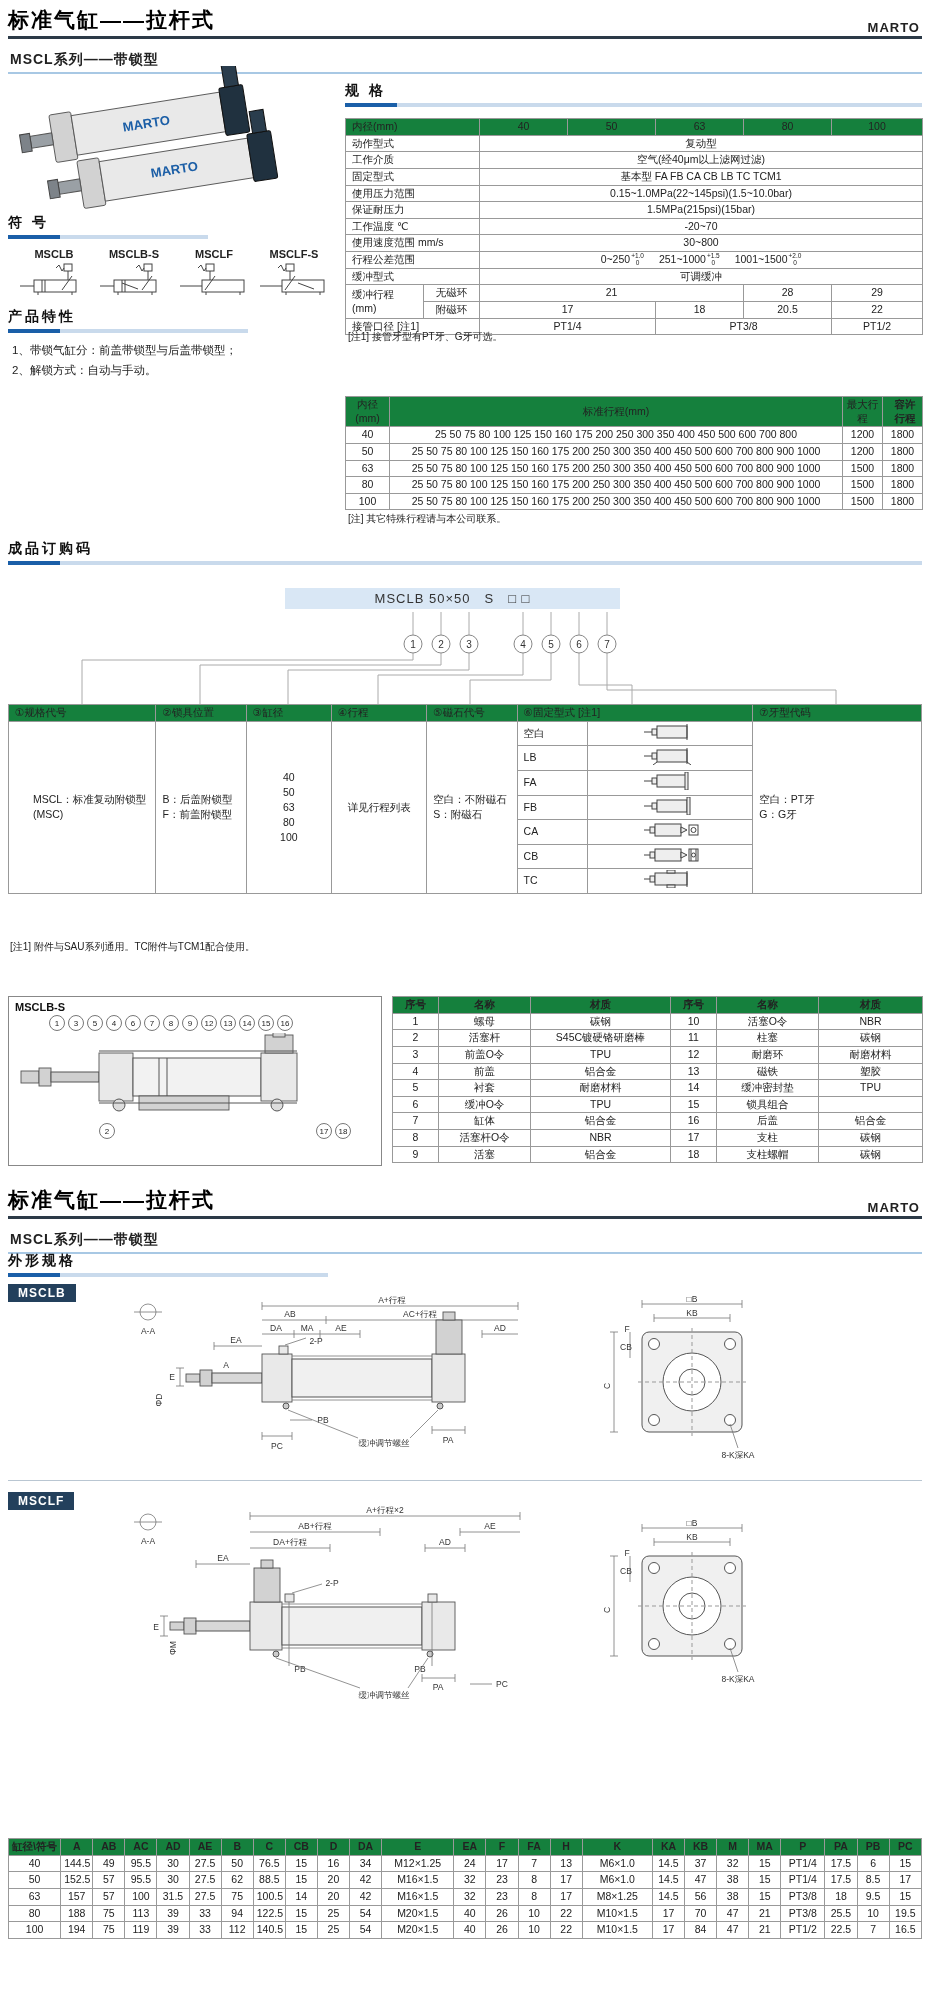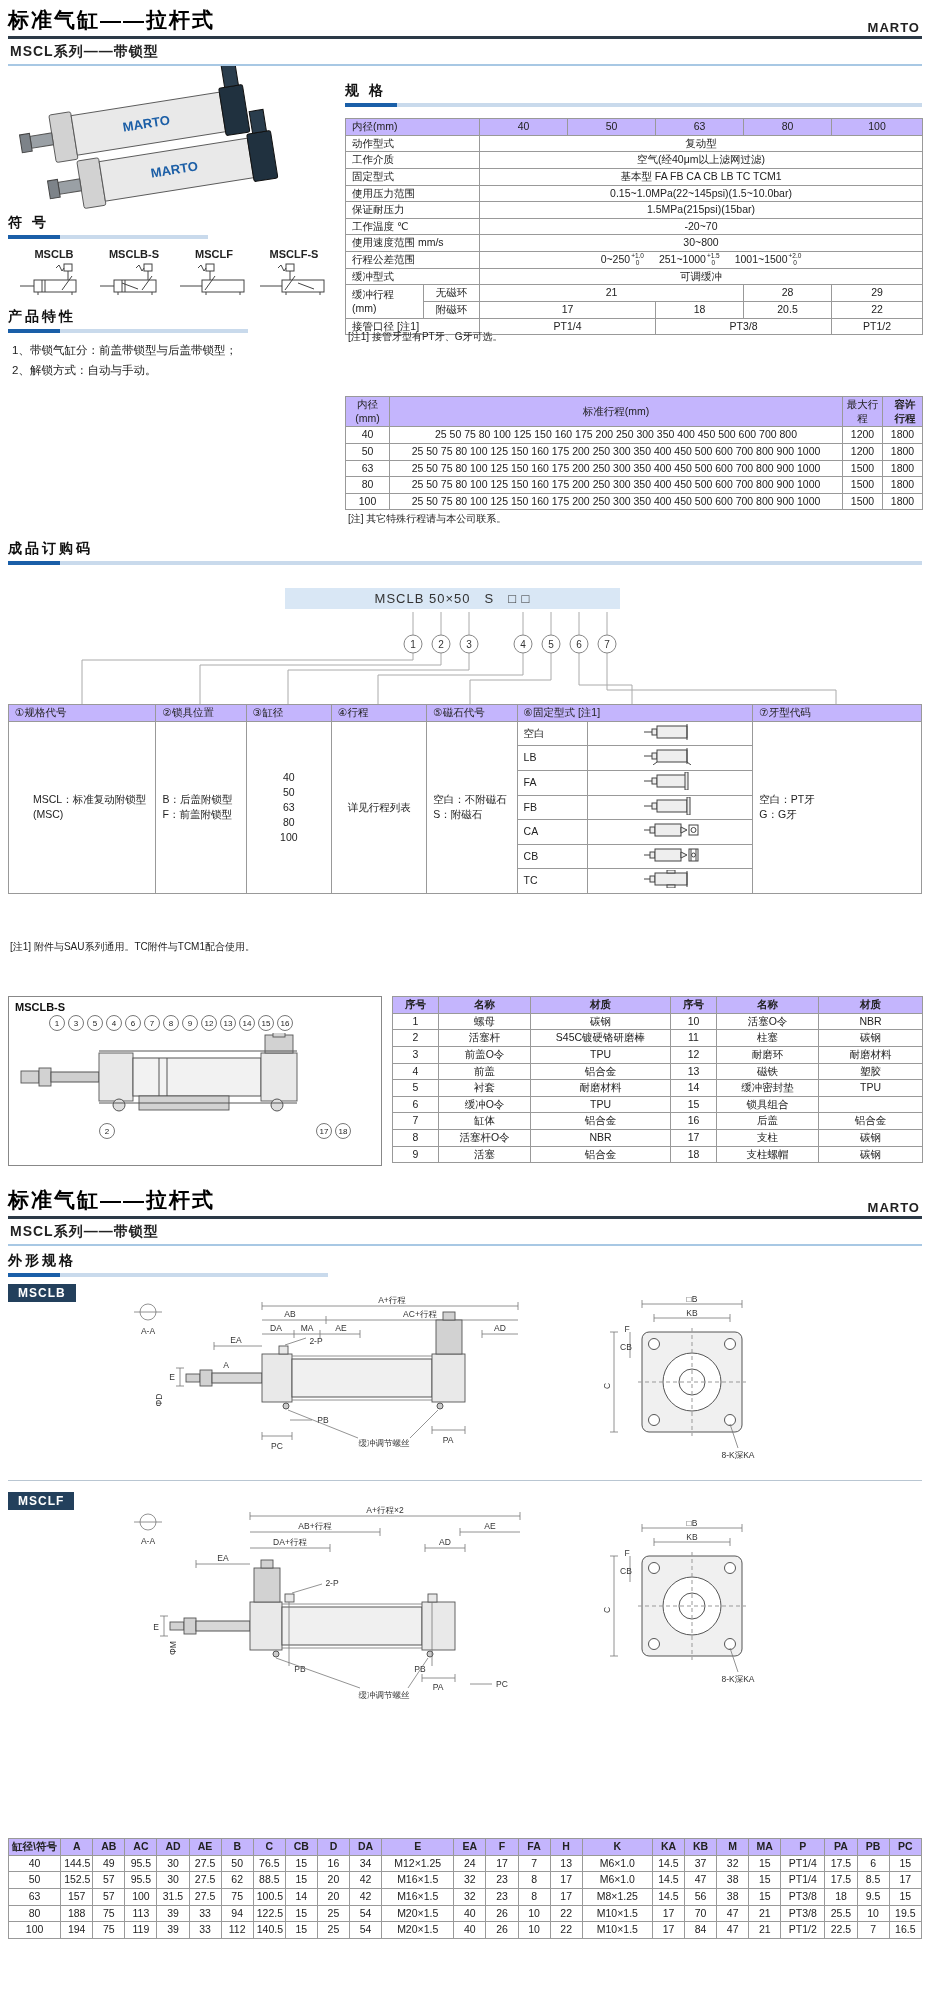--- a/index.html
+++ b/index.html
@@ -3,30 +3,30 @@
 <meta charset="utf-8">
 <style>
   html,body{margin:0;padding:0;background:#ffffff;}
   .page{position:relative;width:930px;height:2015px;background:#ffffff;
         font-family:"Liberation Sans","DejaVu Sans",sans-serif;color:#222;overflow:hidden;}
   
   .hdr{position:absolute;left:8px;right:8px;}
   .hdr .t{font-size:21px;font-weight:bold;color:#000000;letter-spacing:2px;}
   .hdr .brand{position:absolute;right:2px;top:14px;font-size:13px;font-weight:bold;letter-spacing:1px;color:#222;}
   .hdr .dline{height:3px;background:#2c3a47;margin-top:2px;}
-  .hdr .sub{font-size:14px;font-weight:bold;margin:4px 0 0 2px;letter-spacing:1px;}
+  .hdr .sub{font-size:14px;font-weight:bold;margin:12px 0 0 2px;letter-spacing:1px;}
   .hdr .bline{height:2px;background:#a8c8e4;margin-top:3px;}
   
   .sec-h{position:absolute;}
   .sec-h .txt{font-size:14px;font-weight:bold;letter-spacing:3px;color:#111;}
   .sec-h .bar{height:4px;margin-top:3px;background:linear-gradient(to right,#1a5fa8 0 52px,#c9daec 52px 100%);}
   
   table{border-collapse:collapse;table-layout:fixed;}
   td,th{border:1px solid #999;padding:1px 3px;font-size:10.5px;color:#222;text-align:center;line-height:1.3;overflow:hidden;}
-  .hd{background:#c4b5fd;}
+  .hd{background:#15803d;}
   .note{position:absolute;font-size:10px;color:#222;}
   .lbl{text-align:left !important;padding-left:6px !important;}
   .tolseg{display:inline-flex;align-items:center;margin:0 6px;}
   .tol{display:inline-flex;flex-direction:column;font-size:6.5px;line-height:1.05;margin-left:1px;}
   
   .symrow{position:absolute;display:flex;}
   .symitem{width:80px;text-align:center;}
   .symname{font-size:11px;font-weight:bold;color:#222;margin-bottom:2px;}
   
   .feat{position:absolute;font-size:11.5px;line-height:20px;color:#222;}

